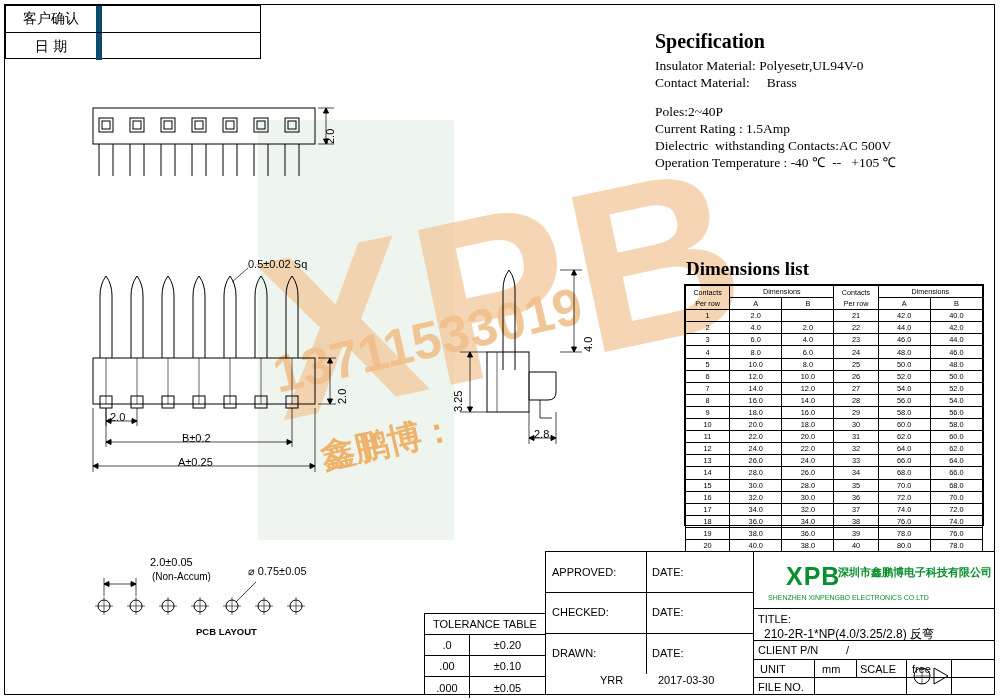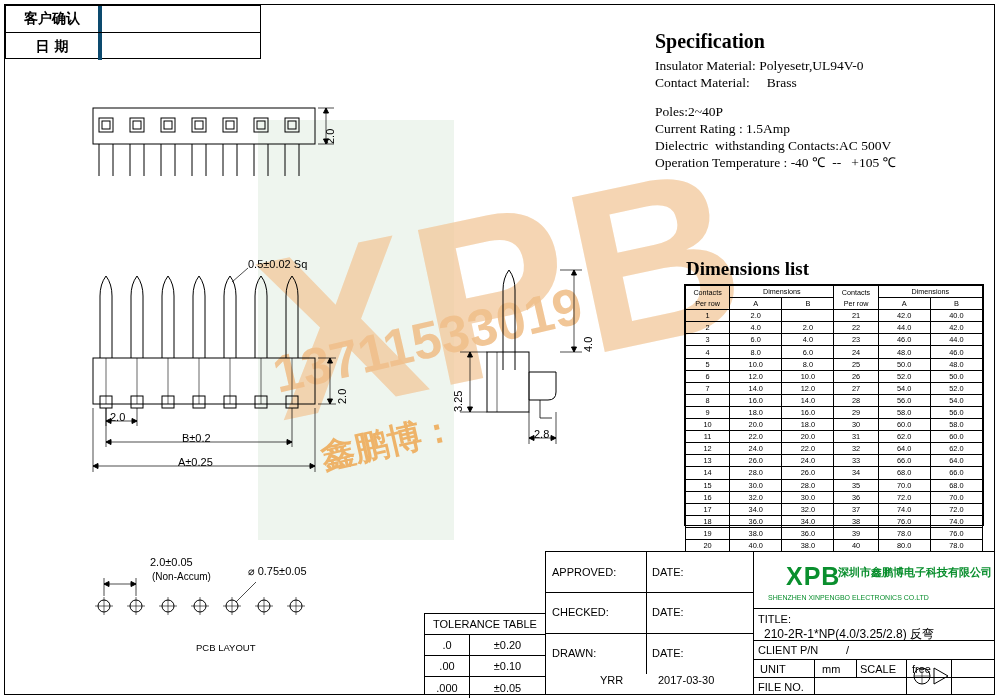--- a/index.html
+++ b/index.html
@@ -20,23 +20,23 @@
     position:absolute;left:5px;top:5px;width:256px;height:54px;
     border:1px solid #000;box-sizing:border-box;
   }
   .approval .row{
     position:absolute;left:0;width:100%;height:27px;
     border-bottom:1px solid #000;box-sizing:border-box;
   }
   .approval .row.last{border-bottom:none;}
   .approval .cellL{
     position:absolute;left:0;top:0;width:96px;height:100%;
-    border-right:4px solid #0c4a6e;box-sizing:border-box;
+    border-right:6px solid #0c4a6e;box-sizing:border-box;
     display:flex;align-items:center;justify-content:center;
-    font-family:"DejaVu Sans", sans-serif;font-size:14px;font-weight:bold;
+    font-family:"DejaVu Sans", sans-serif;font-size:14px;font-weight:normal;
   }
   .approval .cellR{position:absolute;left:96px;top:0;right:0;height:100%;}
 
   
   .wm{
     position:absolute;left:240px;top:120px;width:520px;height:420px;
     pointer-events:none;
   }
   .wm .xpb{
     position:absolute;left:20px;top:40px;
@@ -137,21 +137,21 @@
   .enco{font-family:"Liberation Sans", sans-serif;font-size:7px;color:#0a8f2e;}
 
   
   .dl{position:absolute;font-family:"Liberation Sans", sans-serif;font-size:11px;}
   .dl.sm{font-size:10px;}
   .rot90{transform:rotate(-90deg);transform-origin:left top;}
 
   svg{position:absolute;left:0;top:0;}
   .pcbcap{
     position:absolute;font-family:"Liberation Sans", sans-serif;
-    font-size:9.5px;font-weight:normal;margin-top:16px;
+    font-size:9.5px;font-weight:bold;
   }
 </style>
 </head>
 <body>
 
 <div class="frame"></div>
 
 <div class="wm-green"></div>
 <div class="wm">
   <div class="xpb">XPB</div>

